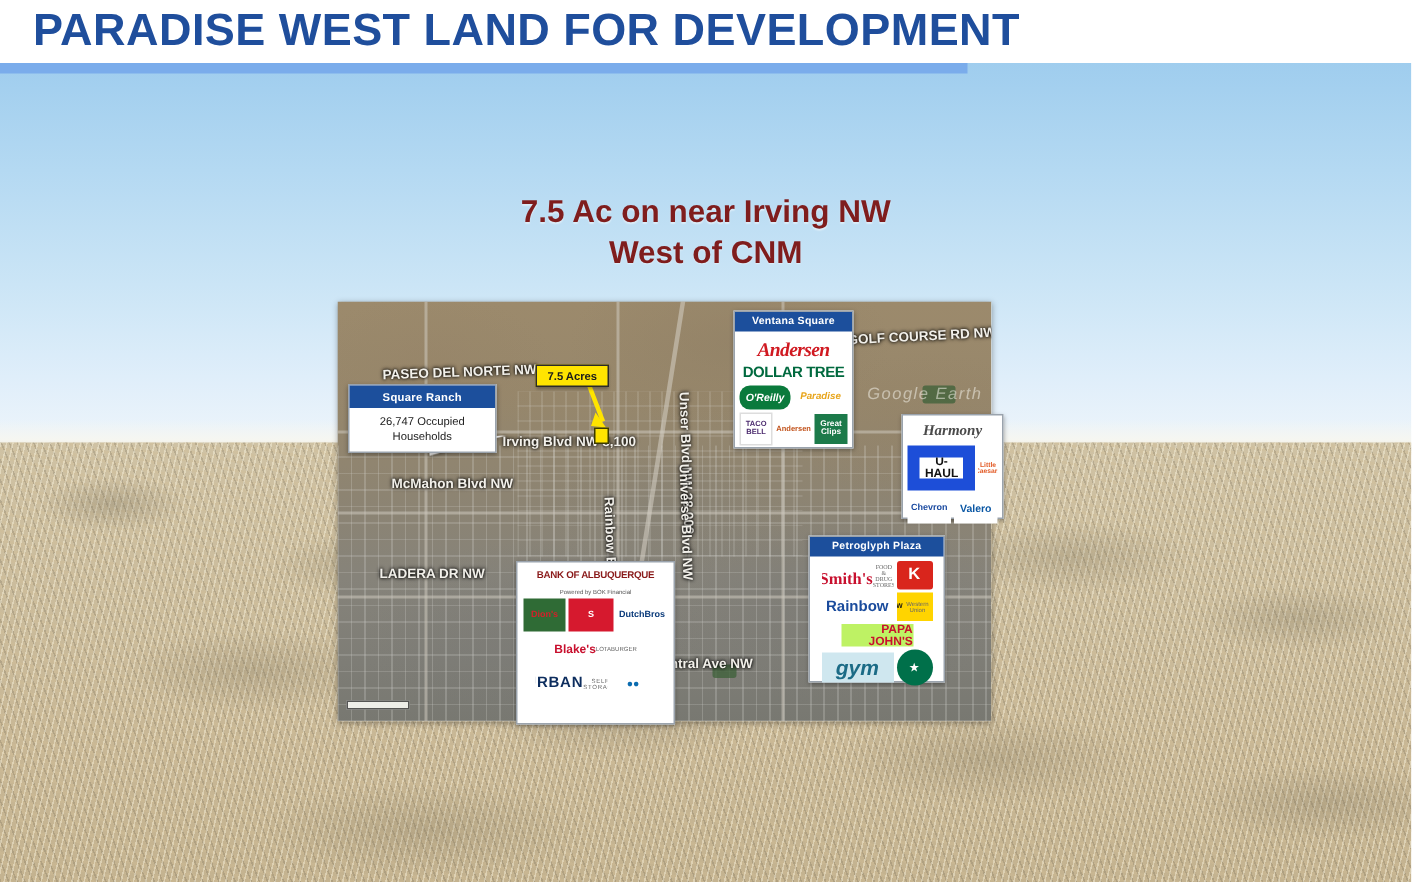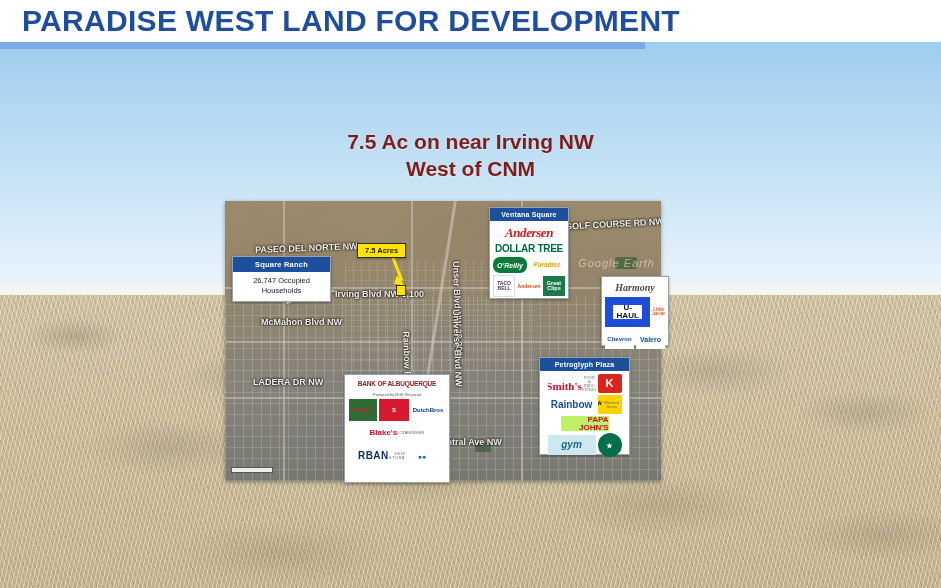--- a/index.html
+++ b/index.html
@@ -217,21 +217,21 @@
   .uhaul{width:42px;height:14px;background:#ffffff;border:8px solid #1d4ed8;color:#111;font-size:8px;}
   .lilcaesars{width:18px;height:24px;background:#ffffff;color:#e25924;font-size:4.5px;}
   .chevron{width:30px;height:20px;background:#ffffff;color:#1a4aa0;font-size:6px;}
   .valero{width:30px;height:20px;background:#ffffff;color:#0a57a4;font-size:7px;}
 
   .smiths{width:48px;height:17px;background:#ffffff;color:#c8102e;font-size:11px;font-family:Liberation Serif, serif;align-items:flex-end;}
   .circlek{width:24px;height:19px;background:#d9251c;color:#ffffff;font-size:11px;border-radius:2px;}
   .walmart{width:48px;height:15px;background:#ffffff;color:#1a4b9c;font-size:10px;}
   .westernunion{width:24px;height:19px;background:#ffd400;color:#111;font-size:4.5px;}
   .papajohns{width:48px;height:15px;background:#bef264;color:#c8102e;font-size:8px;text-align:right;}
-  .gymtile{width:48px;height:20px;background:#cfe7ef;color:#1b6b86;font-size:10px;font-style:italic;}
+  .gymtile{width:48px;height:20px;background:#cfe7ef;color:#1b6b86;font-size:14px;font-style:italic;}
   .starbucks{width:24px;height:24px;background:#00704a;color:#ffffff;border-radius:50%;font-size:7px;}
 
   .bankabq{width:94px;height:12px;color:#8a1a1a;font-size:6.5px;letter-spacing:-0.2px;}
   .bankabq-sub{text-align:center;color:#555;font-size:4px;margin-top:1px;margin-bottom:2px;}
   .dions{width:28px;height:22px;background:#2f6b35;color:#d3202a;font-size:6px;}
   .smashburger{width:30px;height:22px;background:#d6192e;color:#ffffff;font-size:6px;}
   .dutchbros{width:34px;height:22px;background:#ffffff;color:#0a3a7a;font-size:6px;}
   .blakes{width:72px;height:20px;background:#ffffff;color:#c8102e;font-size:8px;}
   .urban{width:48px;height:20px;background:#ffffff;color:#0d2d5e;font-size:10px;letter-spacing:.5px;}
   .dominos{width:30px;height:22px;background:#ffffff;color:#0b6cb0;font-size:7px;}

